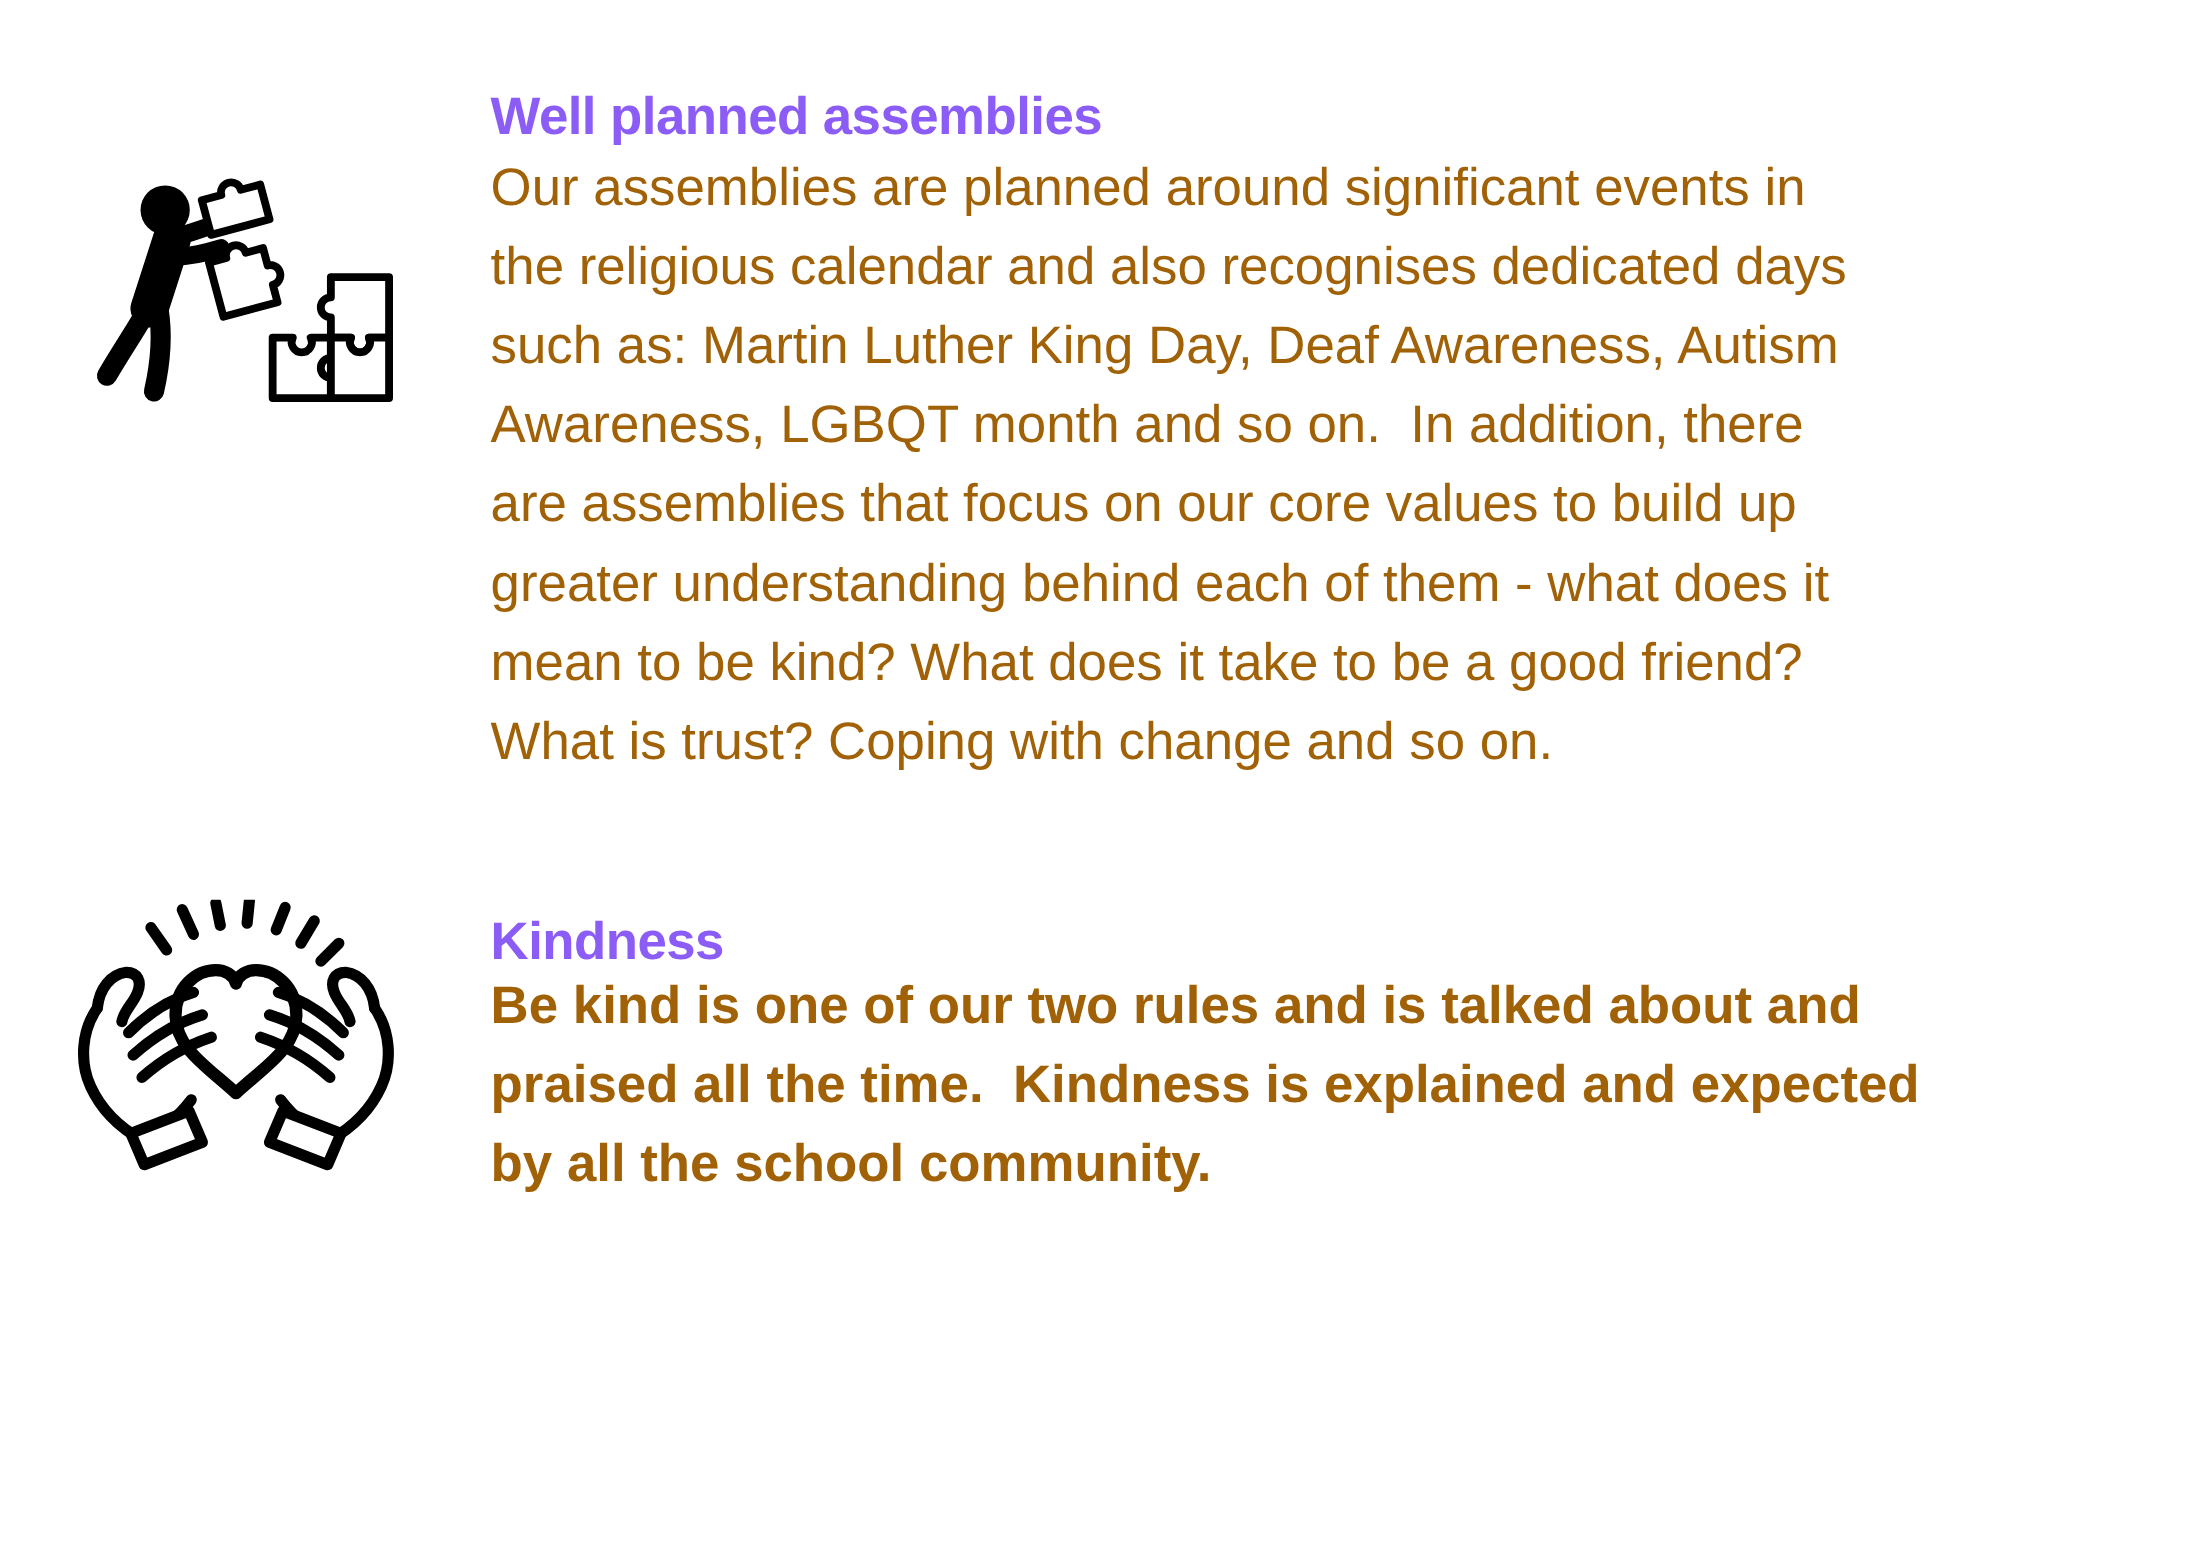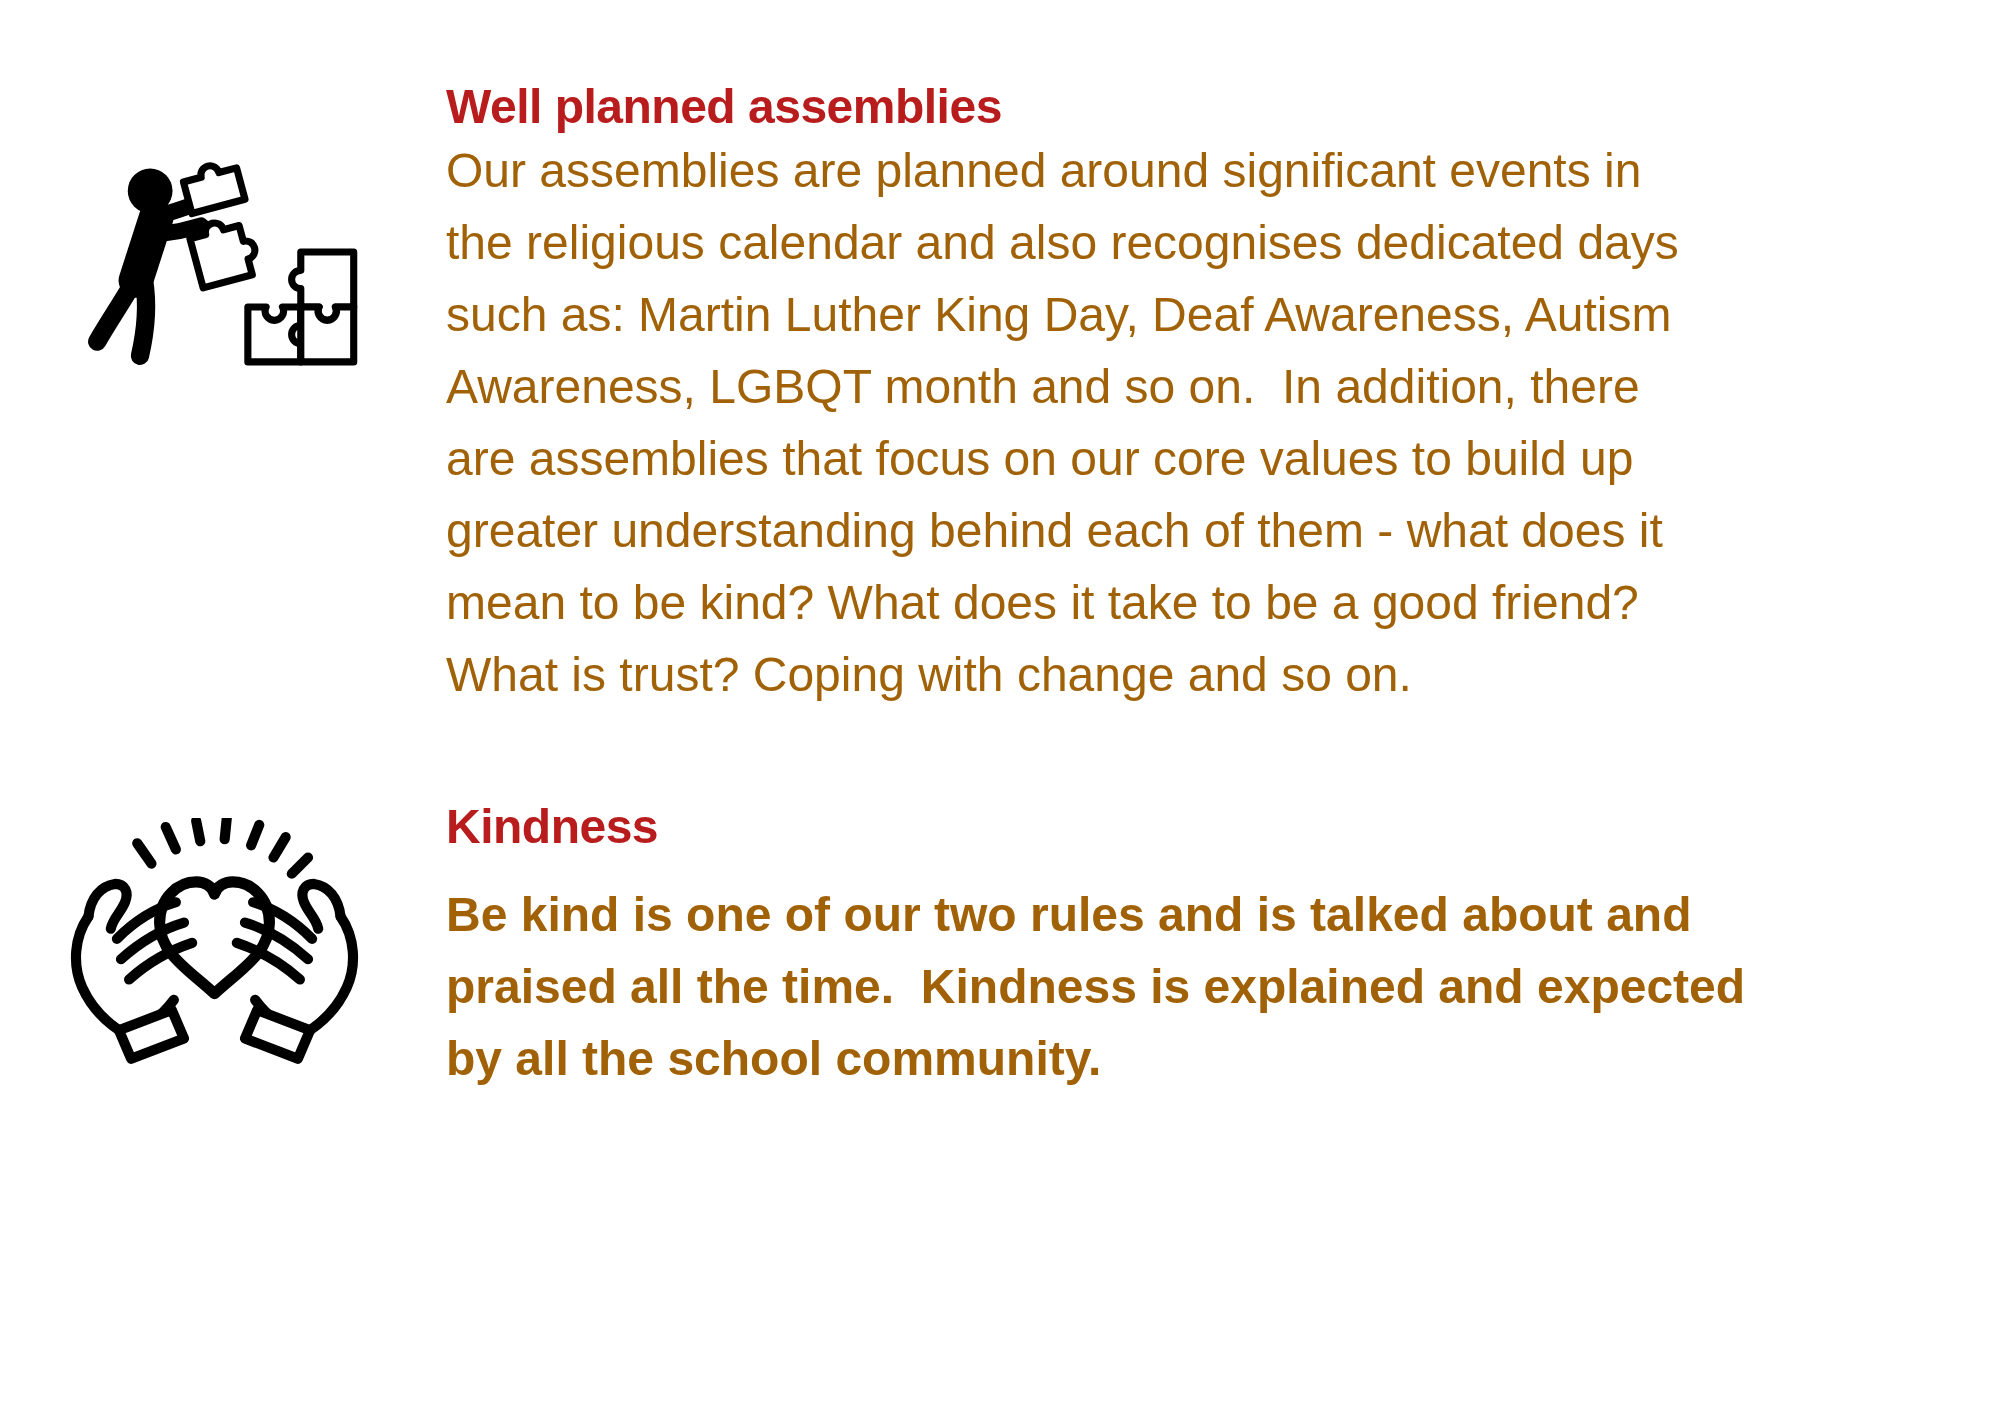--- a/index.html
+++ b/index.html
@@ -15,37 +15,37 @@
     overflow:hidden;
   }
   .icon-box{position:absolute;}
   .icon-box svg{display:block;width:100%;height:100%;}
   .heading{
     position:absolute;
     left:446px;
     font-size:48px;
     line-height:58px;
     font-weight:700;
-    color:#b91c1c;
+    color:#8b5cf6;
     letter-spacing:-0.5px;
     white-space:pre-wrap;
   }
   .body-text{
     position:absolute;
     left:446px;
     width:1500px;
     font-size:48px;
     line-height:72px;
     font-weight:400;
     color:#a16207;
     white-space:pre-wrap;
   }
   #heading-assemblies{top:78px;}
   #para-assemblies{top:135px;}
-  #heading-kindness{top:798px;}
+  #heading-kindness{top:828px;}
   #para-kindness{top:879px;font-weight:bold;}
   #icon-puzzle{left:85px;top:158px;width:285px;height:245px;}
   #icon-hands{left:62px;top:818px;width:305px;height:262px;}
 </style>
 </head>
 <body>
 
 <div class="page">
 
   <div class="icon-box" id="icon-puzzle">

